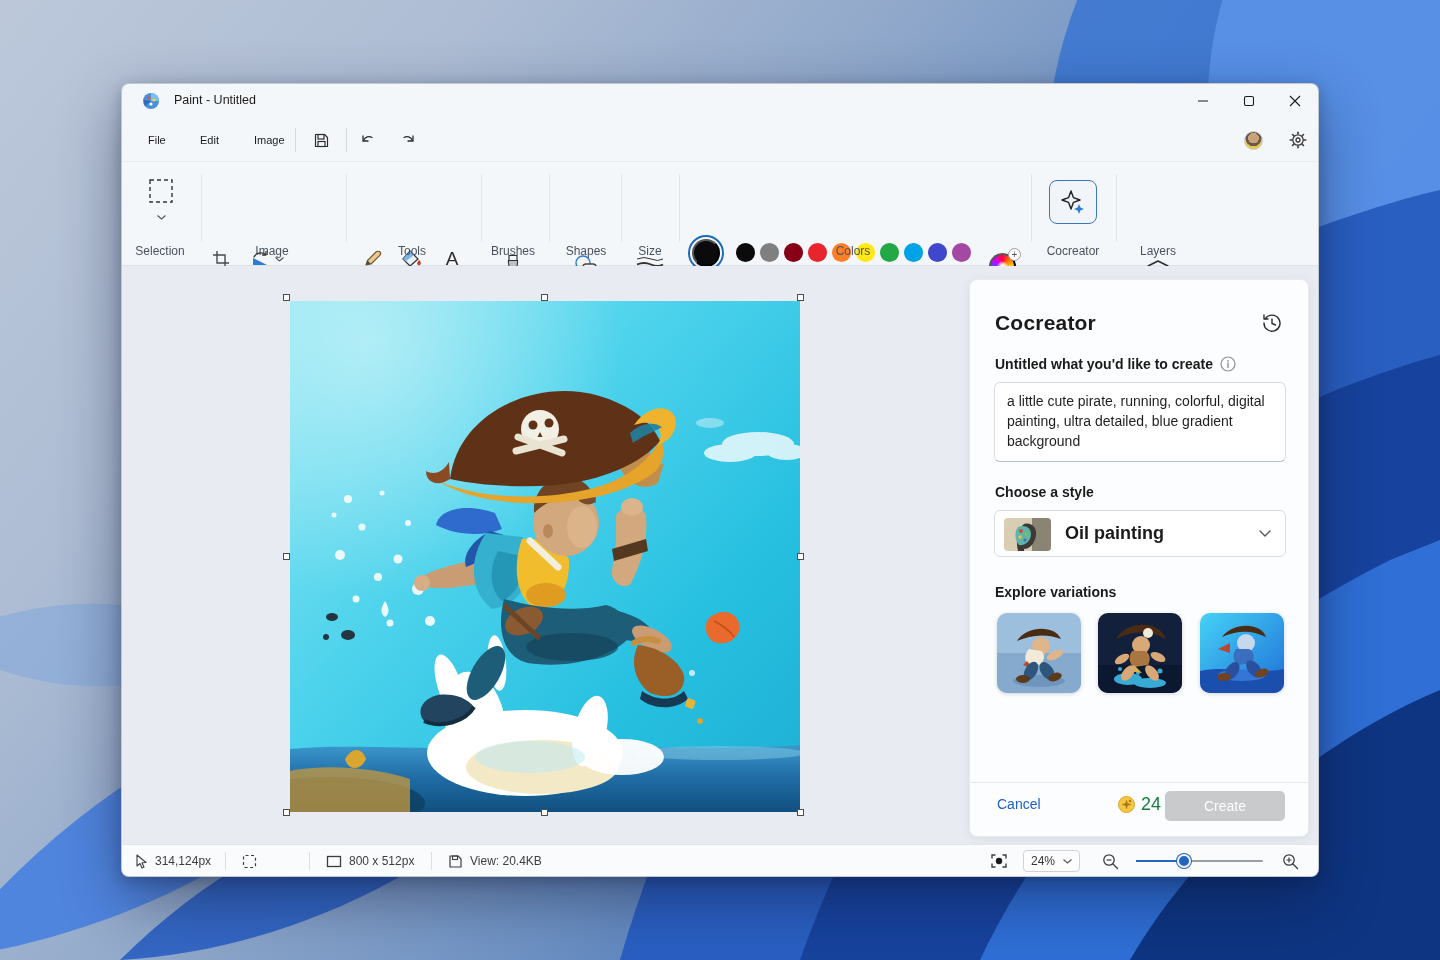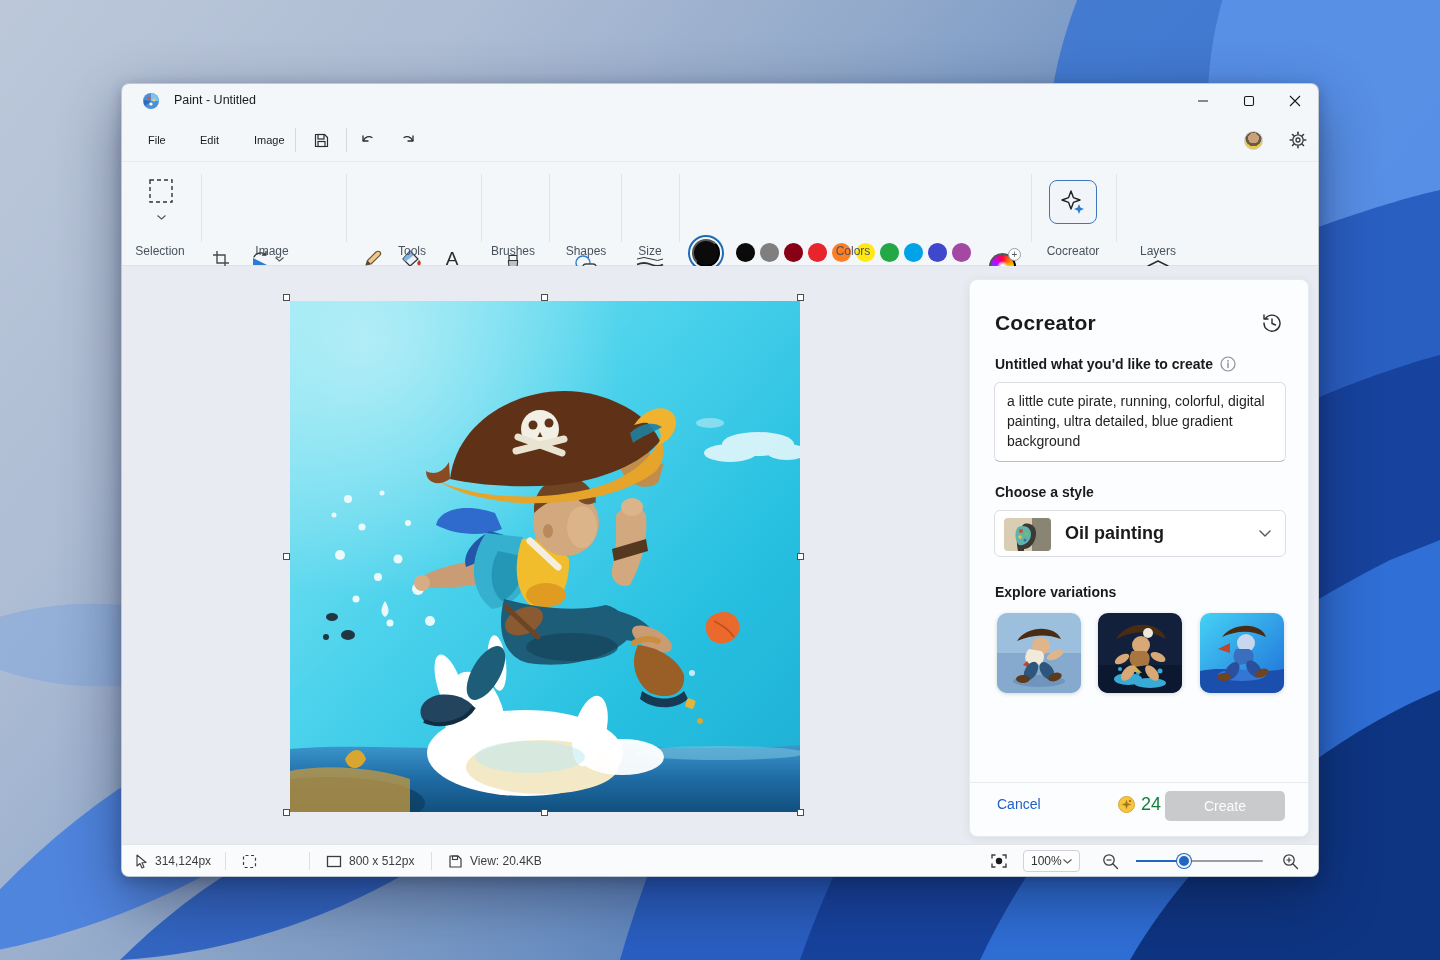--- a/index.html
+++ b/index.html
@@ -665,21 +665,21 @@
         <span>View: 20.4KB</span>
       </div>
 
       <button class="sb-icon-btn" style="left:864px">
         <svg width="18" height="16" viewBox="0 0 18 16">
           <path d="M5,2 L2,2 L2,5 M13,2 L16,2 L16,5 M2,11 L2,14 L5,14 M16,11 L16,14 L13,14" fill="none" stroke="#3d3d3d" stroke-width="1.4" stroke-linecap="round"></path>
           <circle cx="9" cy="8" r="3.2" fill="#1a1a1a"></circle>
         </svg>
       </button>
       <div class="zoom-dd">
-        <span>100%</span>
+        <span>24%</span>
         <svg width="9" height="5" viewBox="0 0 9 5">
             <path d="M0.5,0.5 L4.5,4 L8.5,0.5" fill="none" stroke="#555" stroke-width="1.1"></path>
           </svg>
       </div>
       <button class="sb-icon-btn" style="left:975px">
         <svg width="17" height="17" viewBox="0 0 17 17">
           <circle cx="7" cy="7" r="5.2" fill="none" stroke="#3d3d3d" stroke-width="1.3"></circle>
           <line x1="11" y1="11" x2="15.5" y2="15.5" stroke="#3d3d3d" stroke-width="1.4" stroke-linecap="round"></line>
           <line x1="4.5" y1="7" x2="9.5" y2="7" stroke="#3d3d3d" stroke-width="1.2"></line>
         </svg>

